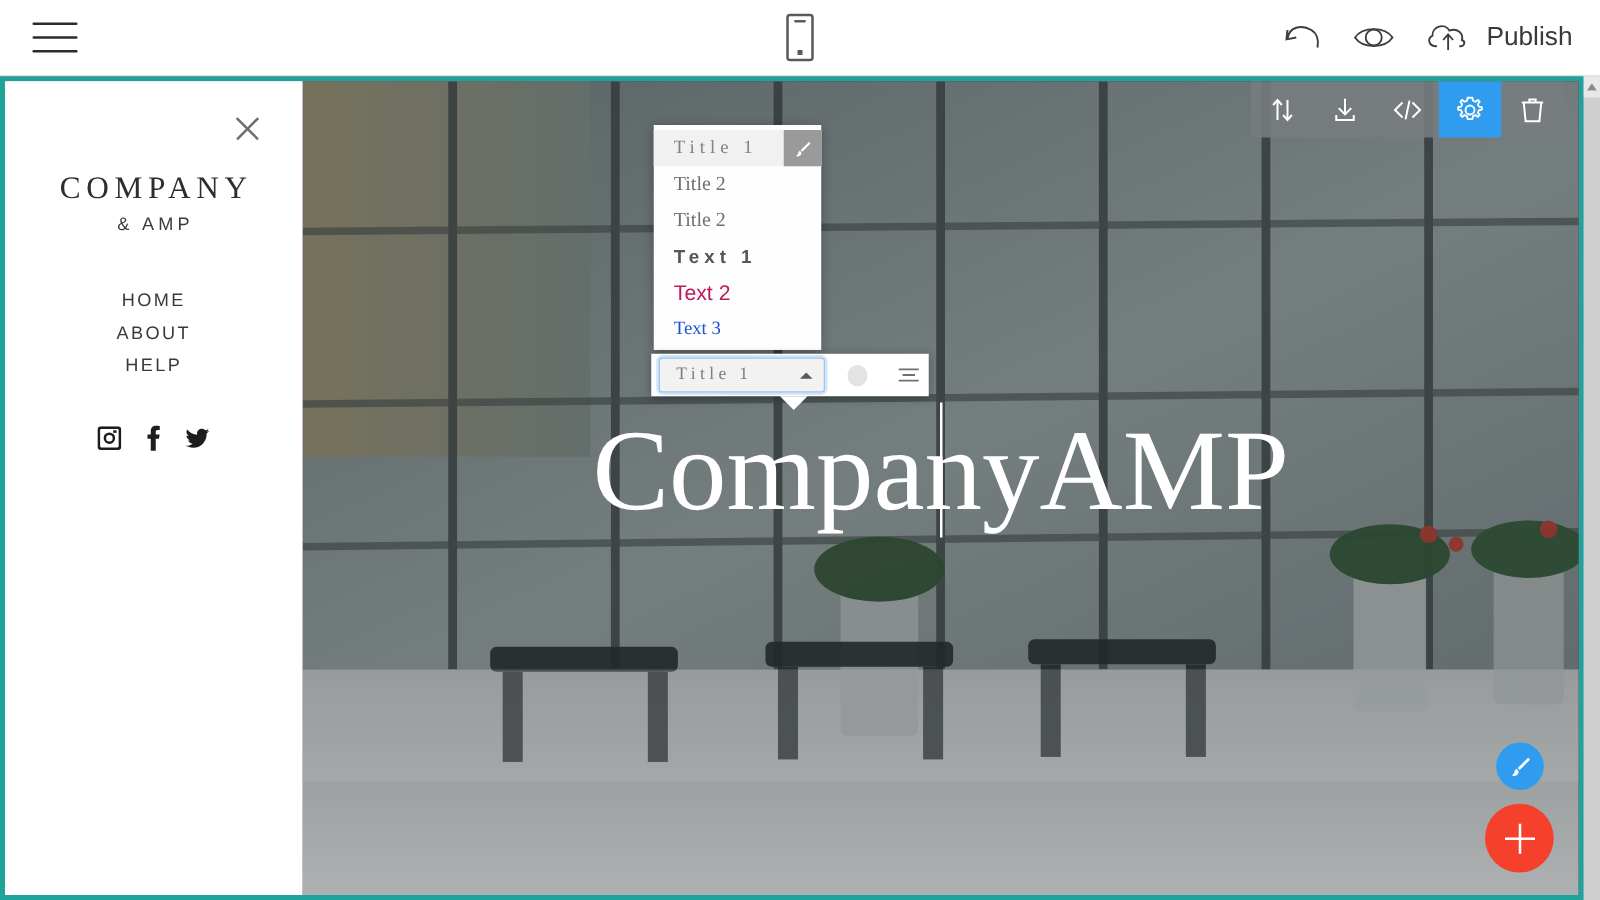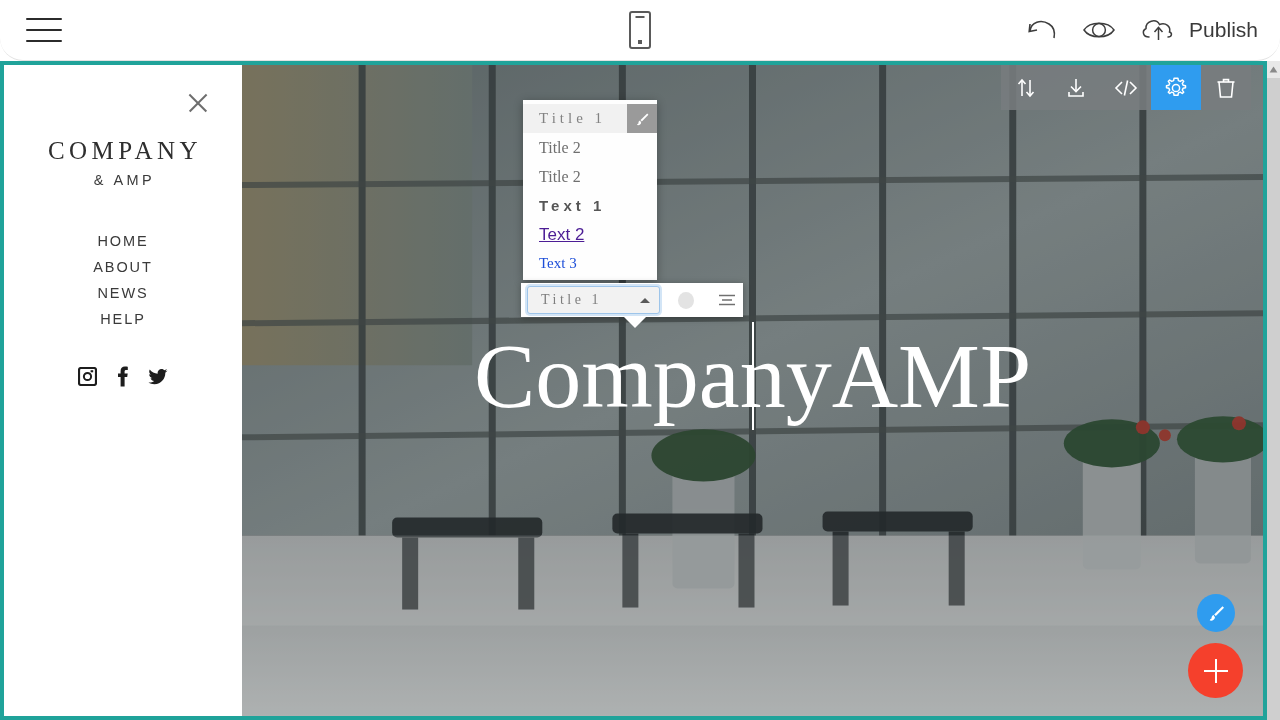--- a/index.html
+++ b/index.html
@@ -7,21 +7,21 @@
     width:1280px; height:720px; overflow:hidden;
     font-family:"Liberation Sans", sans-serif;
     background:#fff;
   }
   #app { position:relative; width:1280px; height:720px; }
 
   
   .topbar {
     position:absolute; top:0; left:0; width:1280px; height:61px;
     background:#fff; border-bottom:1px solid #e2e2e2;
-    display:flex; align-items:center;border-radius:23px;
+    display:flex; align-items:center;
   }
   .hamburger {
     margin-left:26px; width:36px; height:24px;
     display:flex; flex-direction:column; justify-content:space-between;
     cursor:pointer;
   }
   .hamburger span { display:block; height:2px; background:#2b2b2b; border-radius:1px; }
   .topbar-center { position:absolute; left:0; right:0; display:flex; justify-content:center; pointer-events:none; }
   .phone-ico { width:22px; height:38px; border:2px solid #5a5a5a; border-radius:3px;
                position:relative; pointer-events:auto; cursor:pointer; }
@@ -143,21 +143,21 @@
   }
   .pop-item.selected { background:#f1f1f1; }
   .brush-chip {
     position:absolute; right:0; top:0; width:30px; height:29px; background:#9a9a9a;
     display:flex; align-items:center; justify-content:center;
   }
   .sty-t1 { font-family:"Liberation Serif", serif; font-size:15px; letter-spacing:4px; color:#828282; }
   .sty-t2 { font-family:"Liberation Serif", serif; font-size:16px; color:#6f6f6f; }
   .sty-t3 { font-family:"Liberation Serif", serif; font-size:16px; color:#6f6f6f; }
   .sty-x1 { font-size:15px; font-weight:bold; letter-spacing:4px; color:#565656; }
-  .sty-x2 { font-size:17px; color:#4c1d95; font-weight:300;text-decoration:underline; }
+  .sty-x2 { font-size:17px; color:#be185d; font-weight:300; }
   .sty-x3 { font-family:"Liberation Serif", serif; font-size:15px; color:#1d4ed8; }
 
   
   .edittoolbar {
     position:absolute; left:521px; top:283px; width:222px; height:34px;
     background:#fff; box-shadow:0 1px 7px rgba(0,0,0,0.30); z-index:21;
     display:flex; align-items:center; padding:0 6px;
   }
   .style-select {
     width:138px; height:28px; border:1px solid #9ec5ea; border-radius:3px;
@@ -228,21 +228,20 @@
       <div class="close-x"></div>
 
       <div class="brand">
         <div class="brand-main">COMPANY</div>
         <div class="brand-sub">&amp; AMP</div>
       </div>
 
       <div class="navlist">
         <a href="#">HOME</a>
         <a href="#">ABOUT</a>
-        <a href="#">NEWS</a>
         <a href="#">HELP</a>
       </div>
 
       <div class="social">
         <span>
           <svg width="19" height="19" viewBox="0 0 19 19">
             <rect x="1" y="1" width="17" height="17" rx="2" stroke="#1d1d1d" stroke-width="2.2" fill="none"></rect>
             <circle cx="9.5" cy="9.5" r="3.6" stroke="#1d1d1d" stroke-width="2" fill="none"></circle>
             <rect x="12.6" y="3.2" width="2.6" height="2.1" fill="#1d1d1d"></rect>
           </svg>

